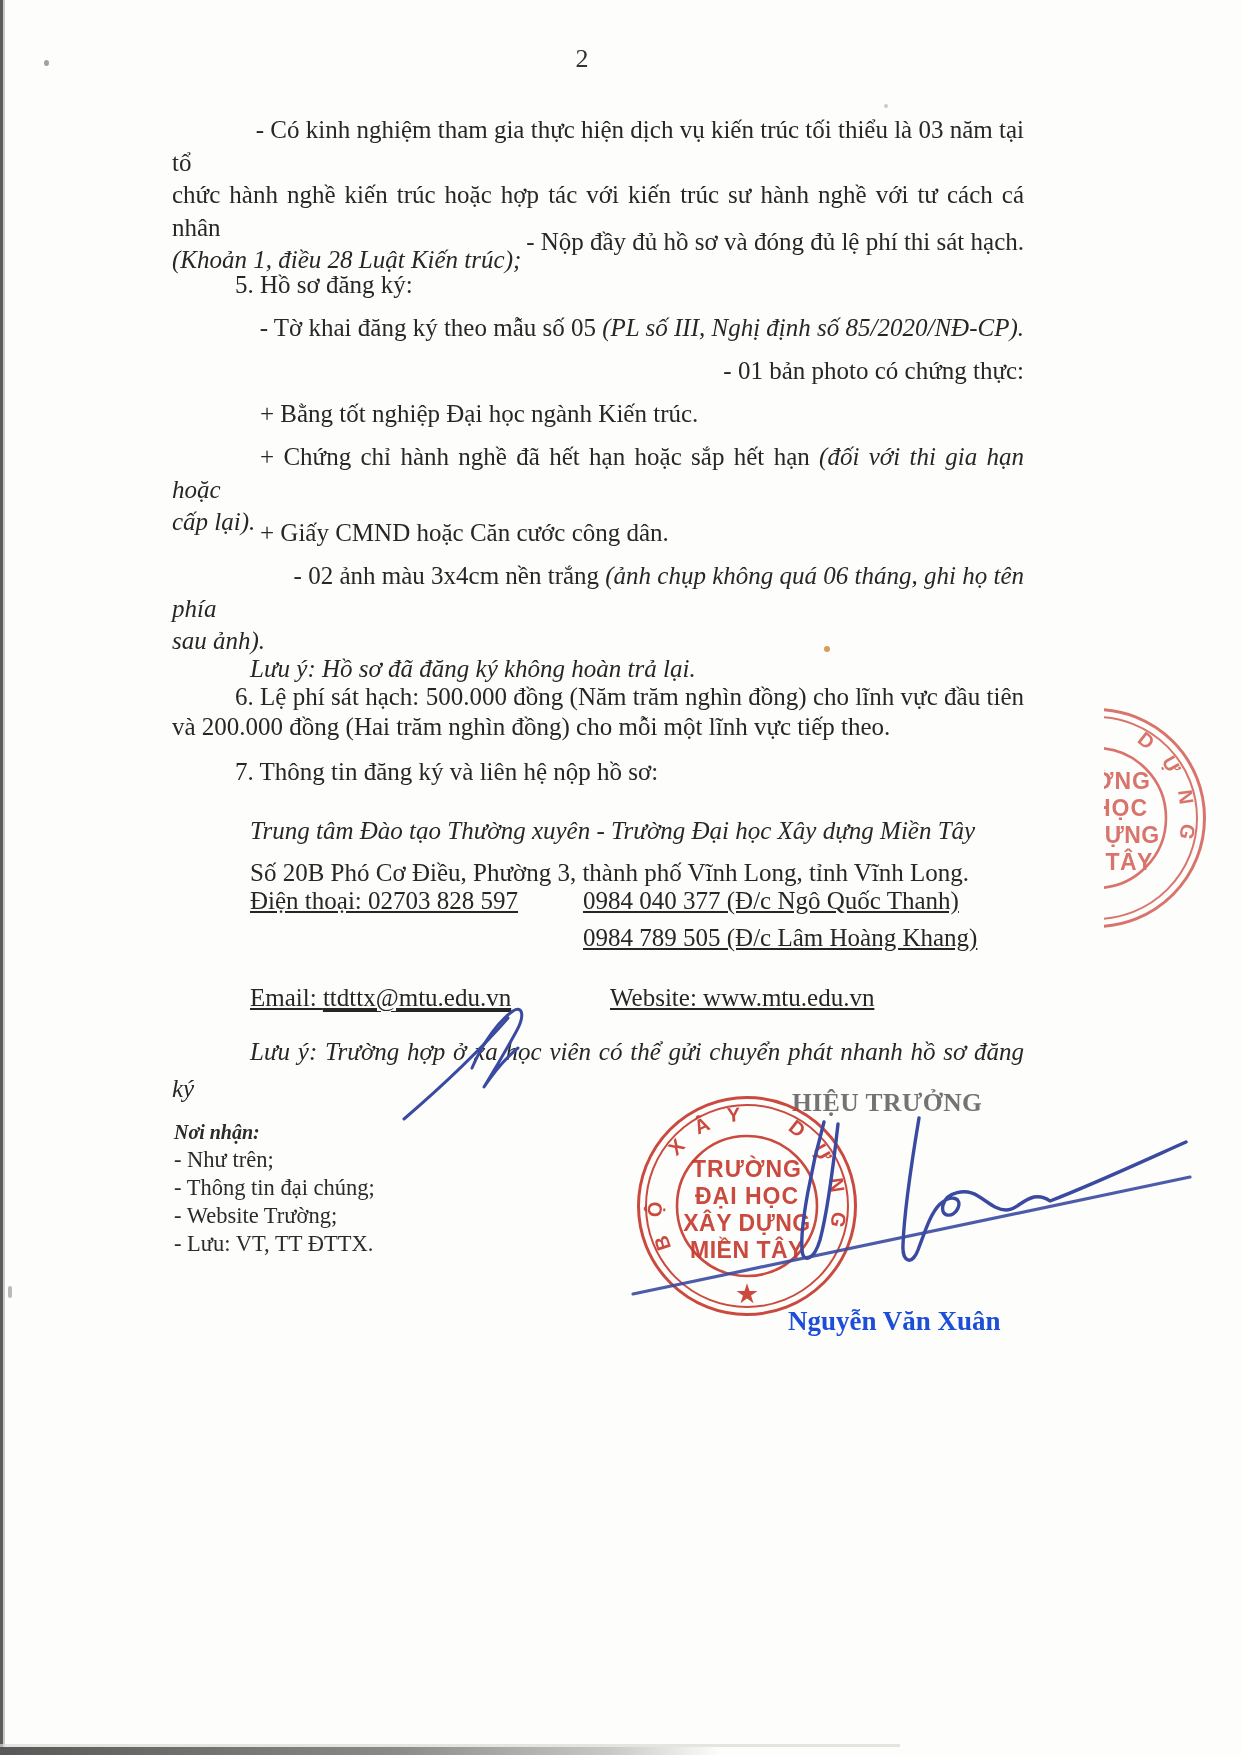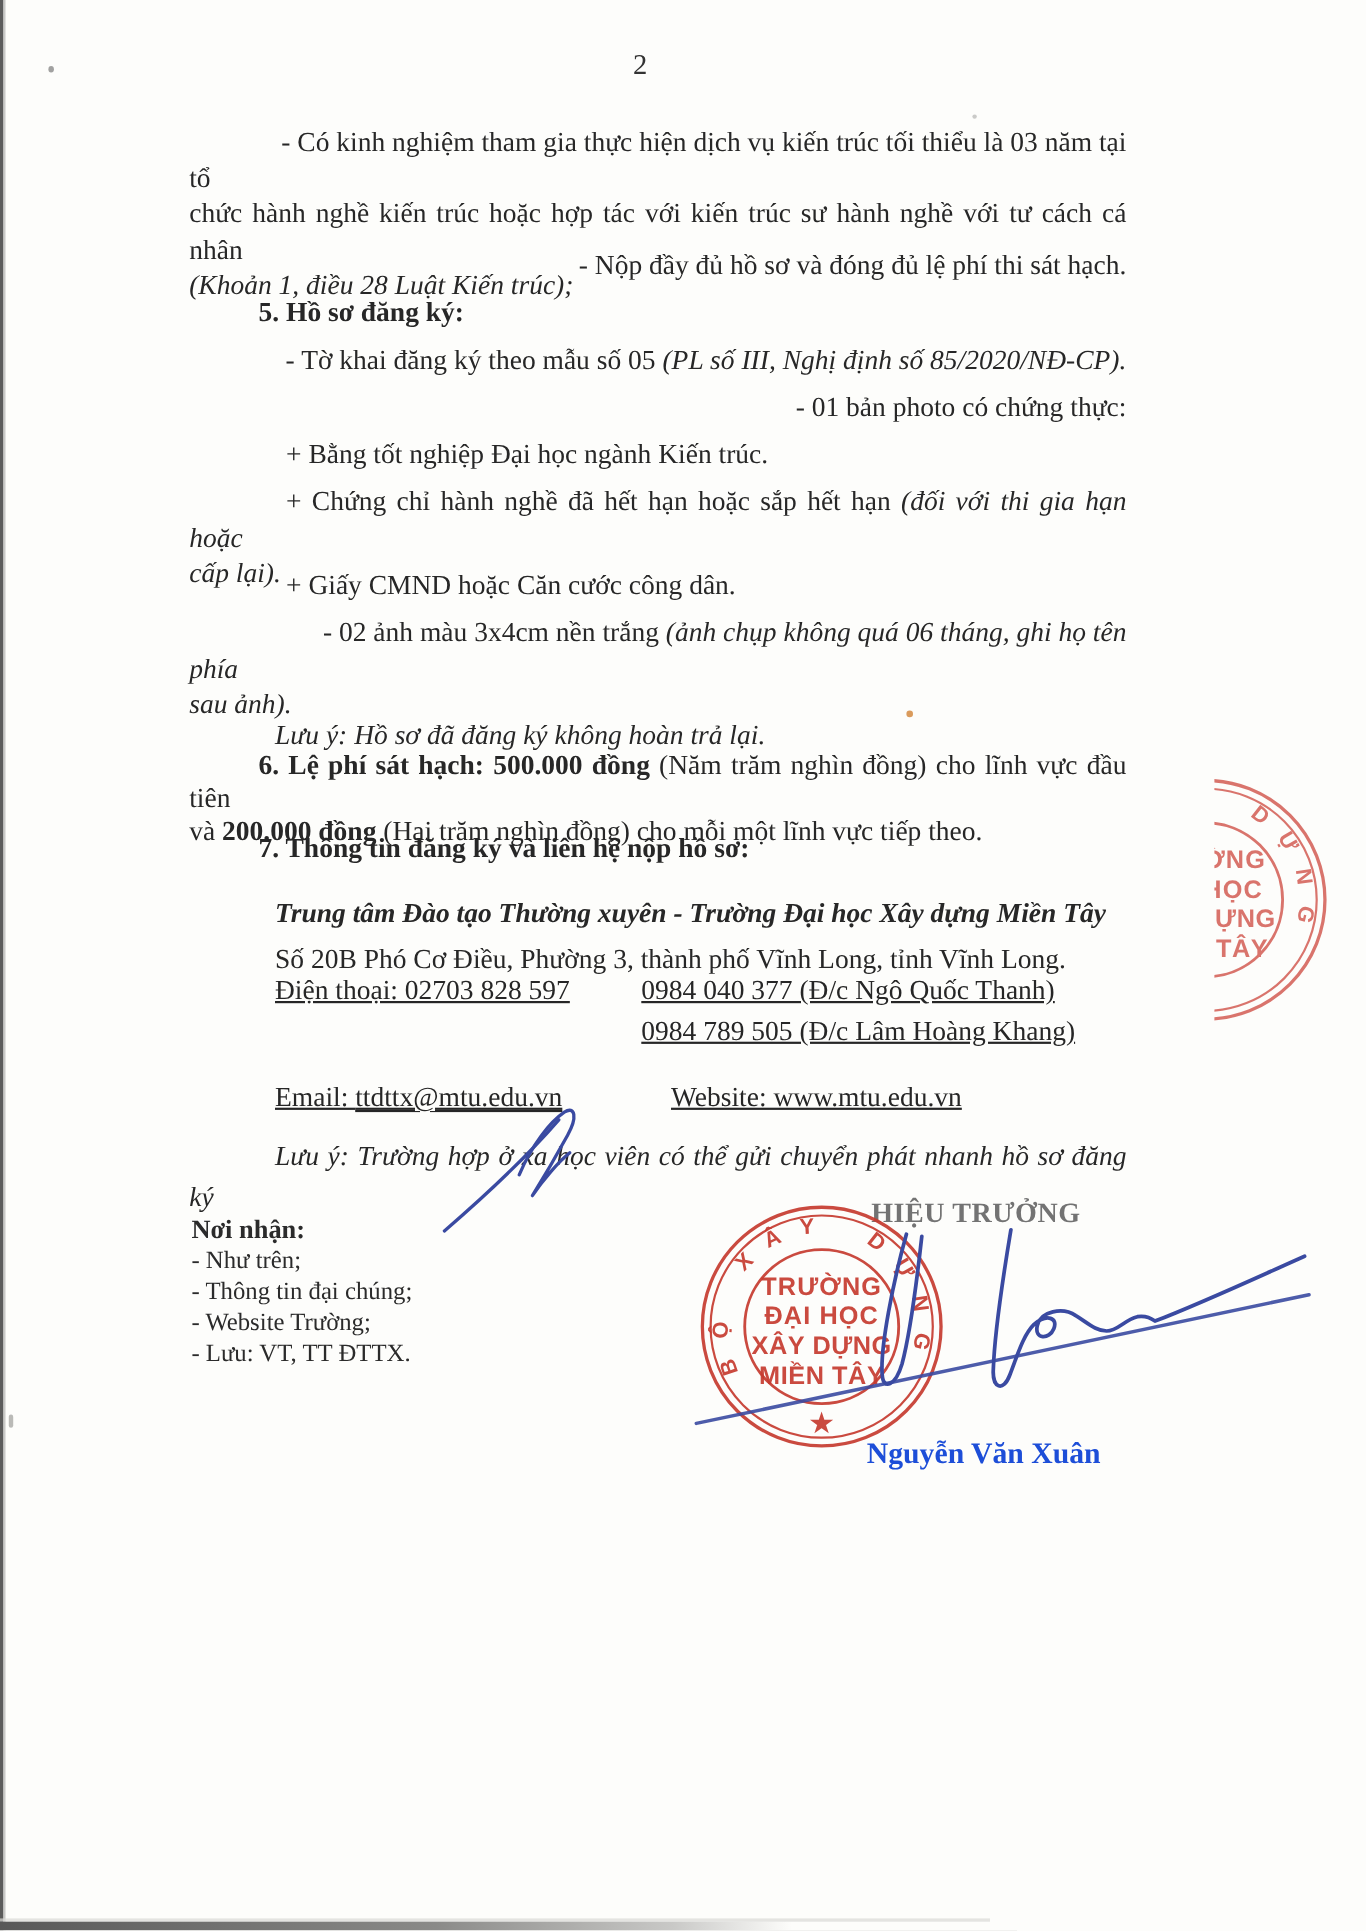--- a/index.html
+++ b/index.html
@@ -16,35 +16,35 @@
     text-align:center;font-size:26px;color:#333;
   }
   .para{
     position:absolute;left:172px;width:852px;
     font-size:25px;line-height:32.5px;color:#272727;
   }
   .para .line{display:block;}
   .jl{text-align:justify;text-align-last:justify;white-space:normal;}
   .nw{white-space:nowrap;}
   .it{font-style:italic;}
-  .b{font-weight:bold;}
+  .b{font-weight:normal;}
   .ind63{text-indent:63px;}
   .ind74{text-indent:74px;text-align:right;}
   .ind78{text-indent:78px;margin-top:16px;}
   .ind88{text-indent:88px;}
   .lh30{line-height:30px;}
   .lh37{line-height:37px;}
   .row{position:absolute;left:172px;width:852px;height:34px;font-size:25px;}
   .row span.col{position:absolute;top:0;white-space:nowrap;text-decoration:underline;}
   .u{text-decoration:underline;text-decoration-thickness:2px;text-underline-offset:4px;}
   .recip{
     position:absolute;left:174px;top:1104px;
     font-size:22.5px;line-height:28px;color:#2b2b2b;
   }
-  .recip .title{font-weight:bold;font-size:24px;}
+  .recip .title{font-weight:bold;font-style:italic;font-size:20px;margin-top:14px;}
   .sig-title{
     position:absolute;left:792px;top:1088px;
     font-size:25.5px;font-weight:bold;letter-spacing:.5px;color:#737373;
     white-space:nowrap;
   }
   .sig-name{
     position:absolute;left:788px;top:1306px;
     font-size:27px;font-weight:bold;color:#1d4ed8;white-space:nowrap;
   }
   .overlay{position:absolute;left:0;top:0;width:1242px;height:1755px;pointer-events:none;}

